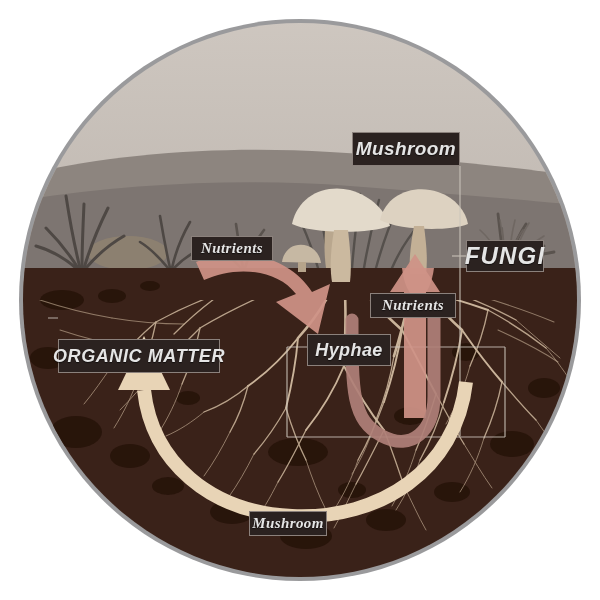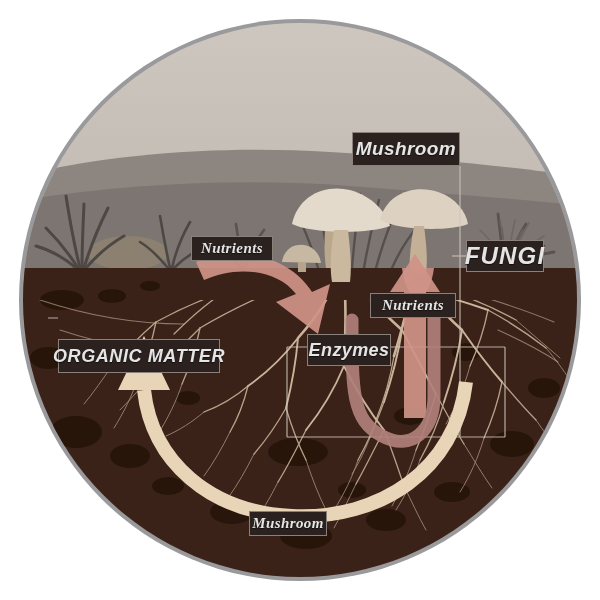--- a/index.html
+++ b/index.html
@@ -287,21 +287,21 @@
 
   <div class="lbl sans" id="lbl-fungi">
     <span>FUNGI</span>
   </div>
 
   <div class="lbl sans" id="lbl-organic">
     <span>ORGANIC MATTER</span>
   </div>
 
   <div class="lbl sans" id="lbl-hyphae">
-    <span>Enzymes</span>
+    <span>Hyphae</span>
   </div>
 
   <div class="lbl serif" id="lbl-nutrients-1">
     <span>Nutrients</span>
   </div>
 
   <div class="lbl serif" id="lbl-nutrients-2">
     <span>Nutrients</span>
   </div>
 

